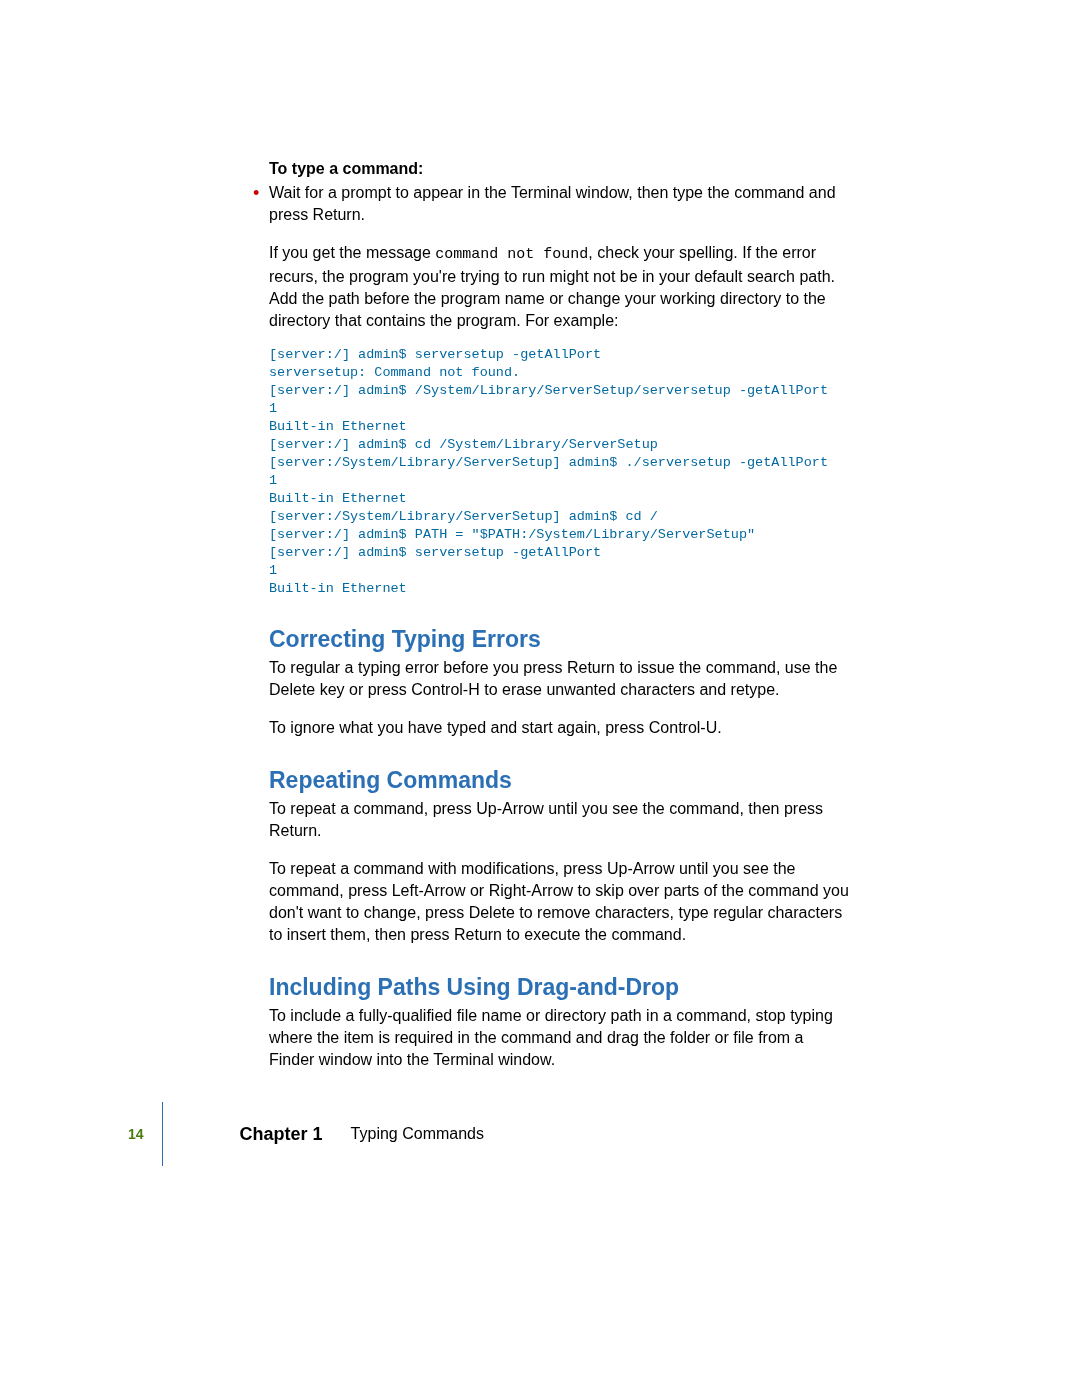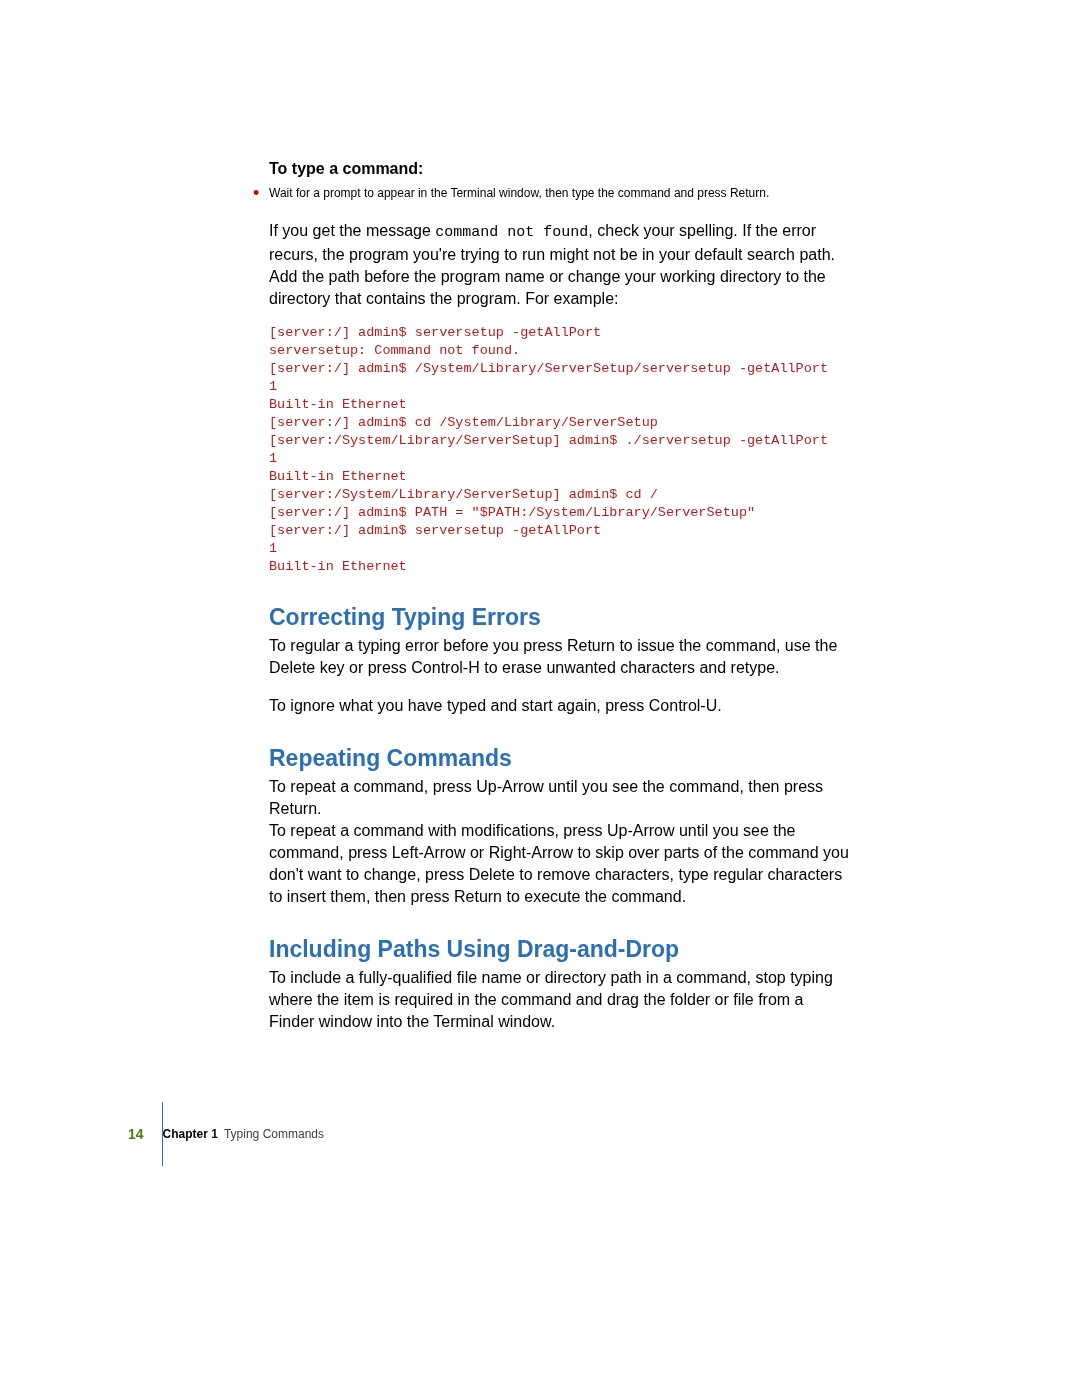--- a/index.html
+++ b/index.html
@@ -33,41 +33,41 @@
       margin-bottom: 4px;
     }
     .bullet {
       color: #cc0000;
       font-size: 18px;
       line-height: 22px;
       margin-right: 8px;
       min-width: 8px;
     }
     .body-text {
-      font-size: 12px;
+      font-size: 16px;
       line-height: 22px;
       font-weight: 400;
     }
     .para {
       font-size: 16px;
       line-height: 22px;
       margin-top: 16px;
       margin-bottom: 14px;
     }
     .inline-code {
       font-family: "Courier New", Courier, monospace;
       font-size: 15px;
     }
     .code-block {
       font-family: "Courier New", Courier, monospace;
       font-size: 13.5px;
       line-height: 18px;
       margin-top: 10px;
       white-space: pre;
-      color: #b91c1c;
+      color: #0369a1;
     }
     .section-heading {
       color: #2b6fb5;
       font-size: 23px;
       font-weight: 600;
       margin-top: 28px;
       margin-bottom: 4px;
     }
     .section-body {
       font-size: 16px;
@@ -85,28 +85,29 @@
       font-weight: 600;
       color: #4d7c0f;
       padding-right: 18px;
     }
     .divider {
       width: 1px;
       height: 64px;
       background: #2b6fb5;
     }
     .chapter-label {
-      font-size: 12px;
+      font-size: 18px;
       font-weight: 600;
       color: #000;
+      margin-left: 77px;
     }
     .chapter-title {
-      font-size: 12px;
-      color: #404040;
-      margin-left: 6px;
+      font-size: 16px;
+      color: #000000;
+      margin-left: 28px;
     }
   </style>
 </head>
 <body>
 
 <div class="content">
   <div class="bold-heading">To type a command:</div>
 
   <div class="bullet-row">
     <span class="bullet">•</span>
@@ -131,21 +132,21 @@
 [server:/] admin$ serversetup -getAllPort
 1
 Built-in Ethernet</div>
 
   <div class="section-heading">Correcting Typing Errors</div>
   <p class="section-body">To regular a typing error before you press Return to issue the command, use the Delete key or press Control-H to erase unwanted characters and retype.</p>
   <p class="section-body" style="margin-top:16px;">To ignore what you have typed and start again, press Control-U.</p>
 
   <div class="section-heading">Repeating Commands</div>
   <p class="section-body">To repeat a command, press Up-Arrow until you see the command, then press Return.</p>
-  <p class="section-body" style="">To repeat a command with modifications, press Up-Arrow until you see the command, press Left-Arrow or Right-Arrow to skip over parts of the command you don't want to change, press Delete to remove characters, type regular characters to insert them, then press Return to execute the command.</p>
+  <p class="section-body" style="margin-top:16px;">To repeat a command with modifications, press Up-Arrow until you see the command, press Left-Arrow or Right-Arrow to skip over parts of the command you don't want to change, press Delete to remove characters, type regular characters to insert them, then press Return to execute the command.</p>
 
   <div class="section-heading">Including Paths Using Drag-and-Drop</div>
   <p class="section-body">To include a fully-qualified file name or directory path in a command, stop typing where the item is required in the command and drag the folder or file from a Finder window into the Terminal window.</p>
 </div>
 
 <div class="footer">
   <span class="page-num">14</span>
   <div class="divider"></div>
   <span class="chapter-label">Chapter 1</span>
   <span class="chapter-title">Typing Commands</span>

